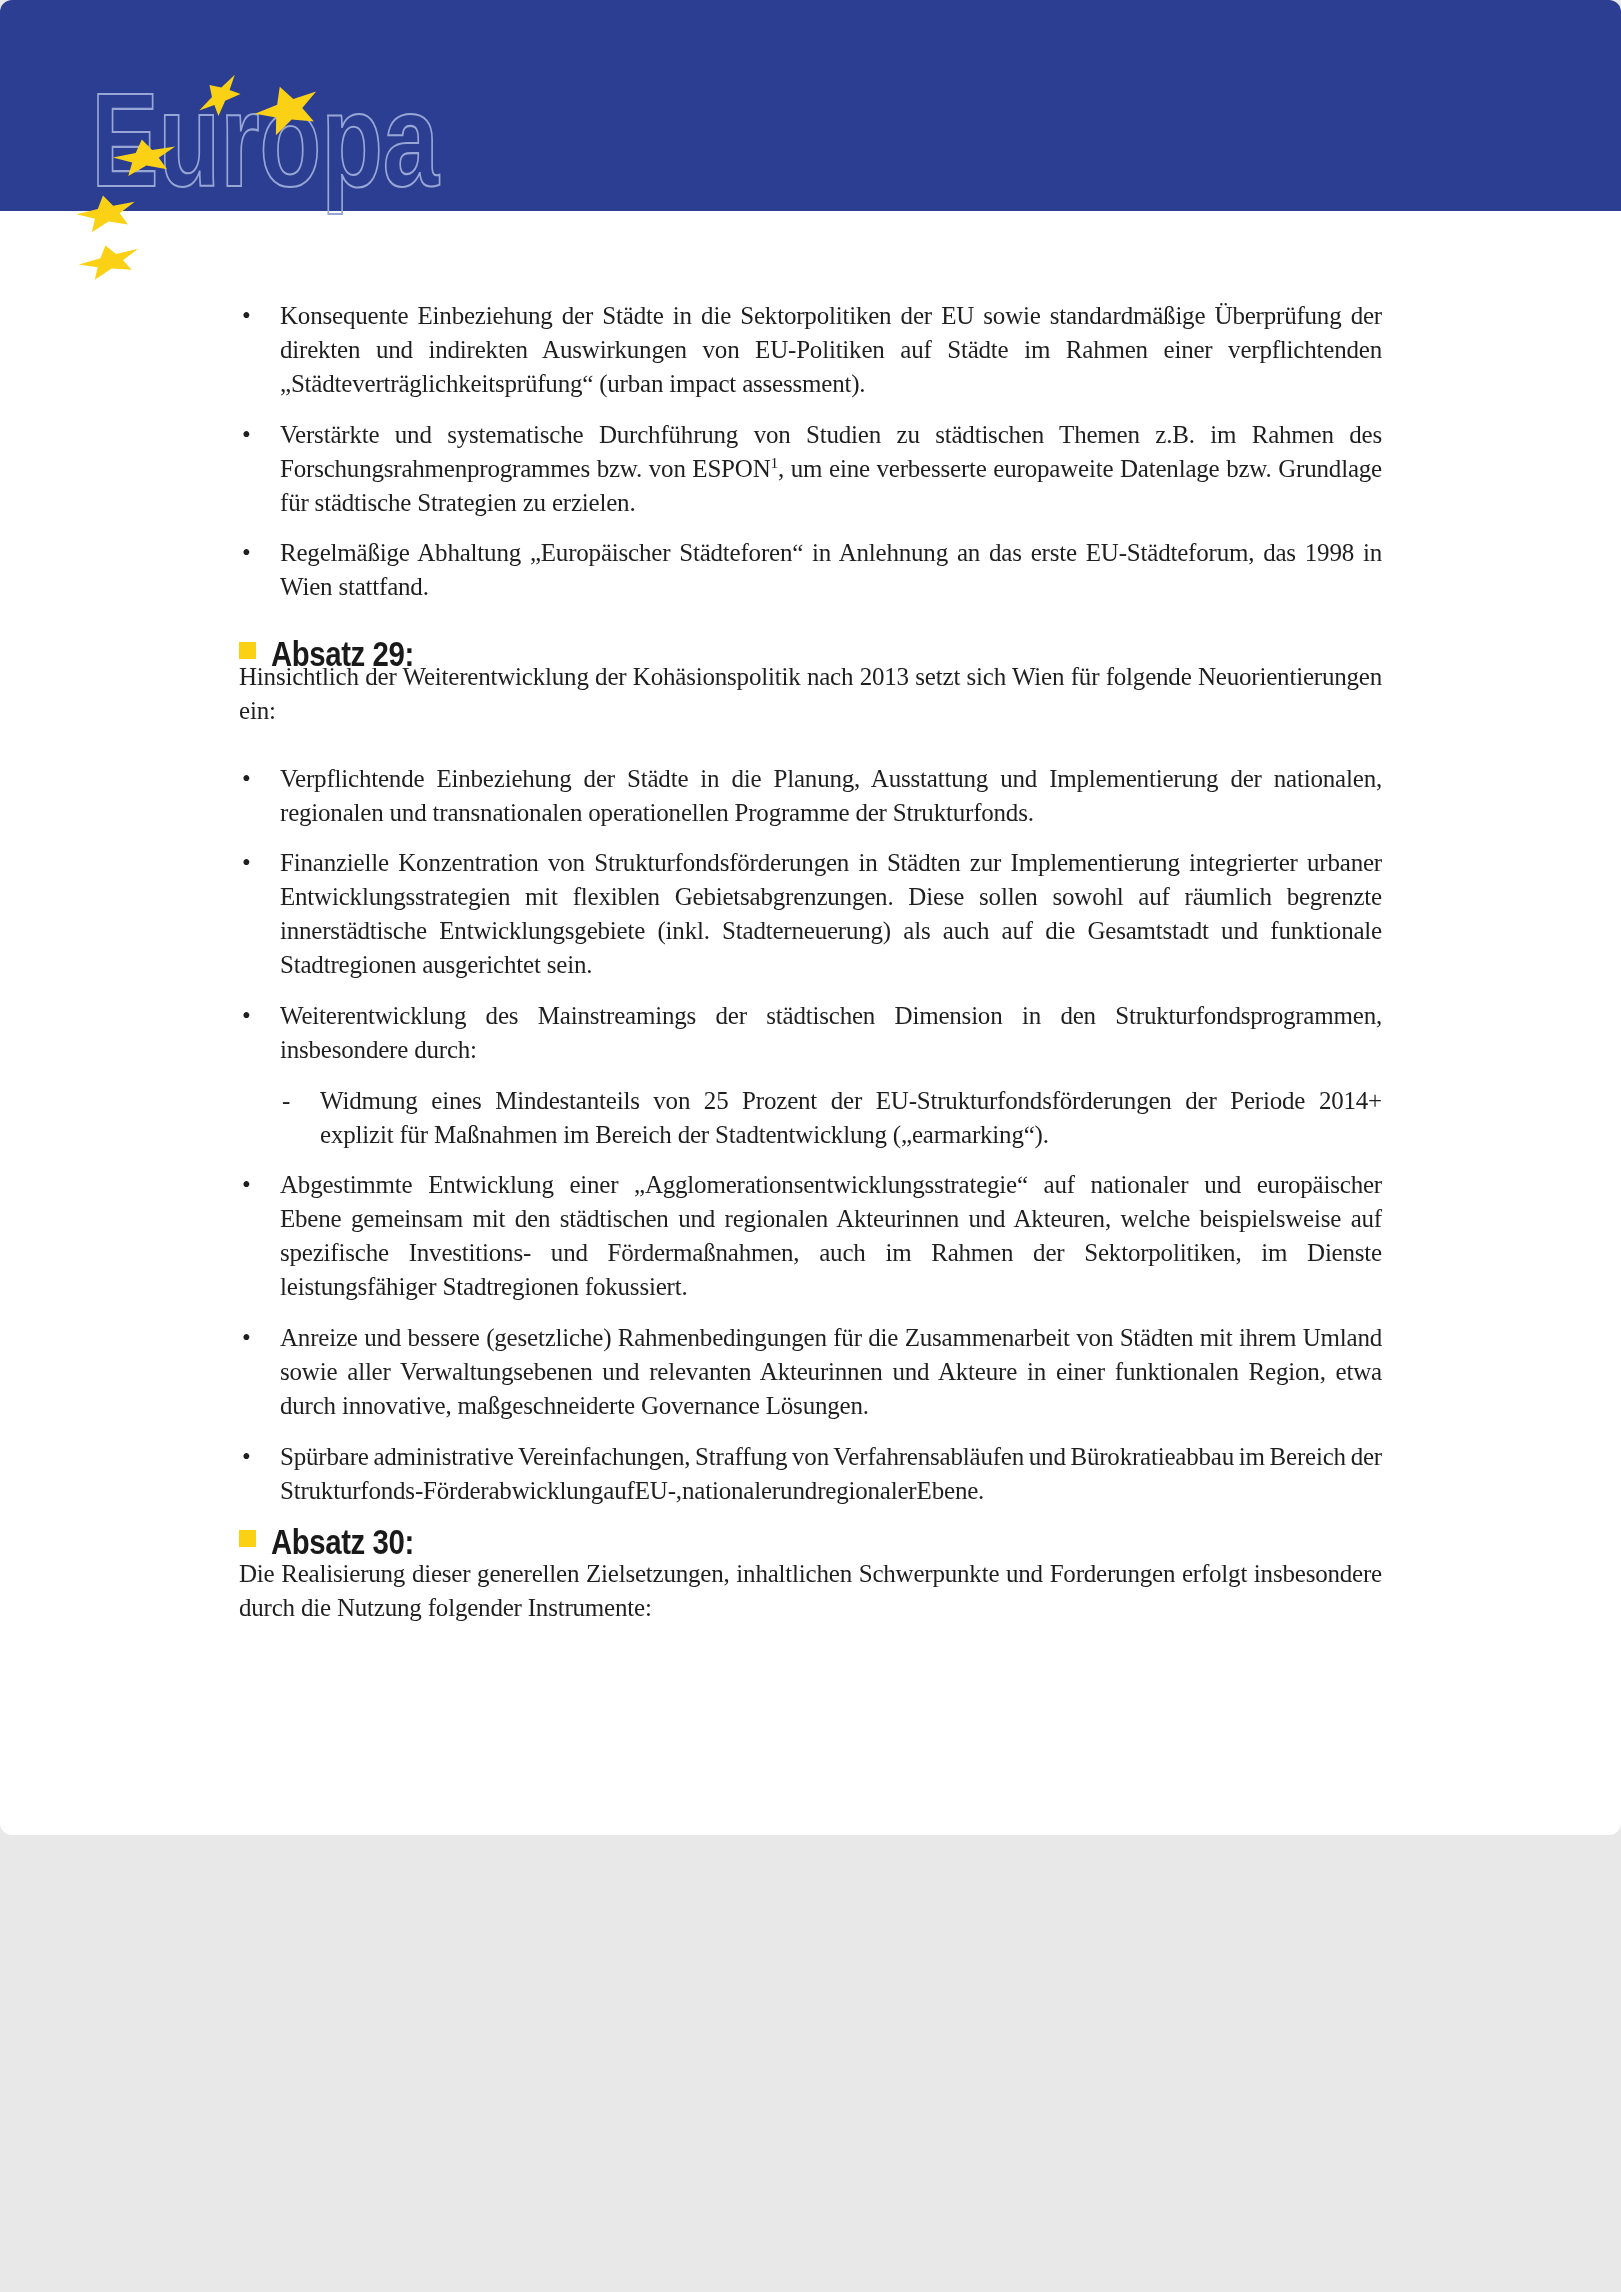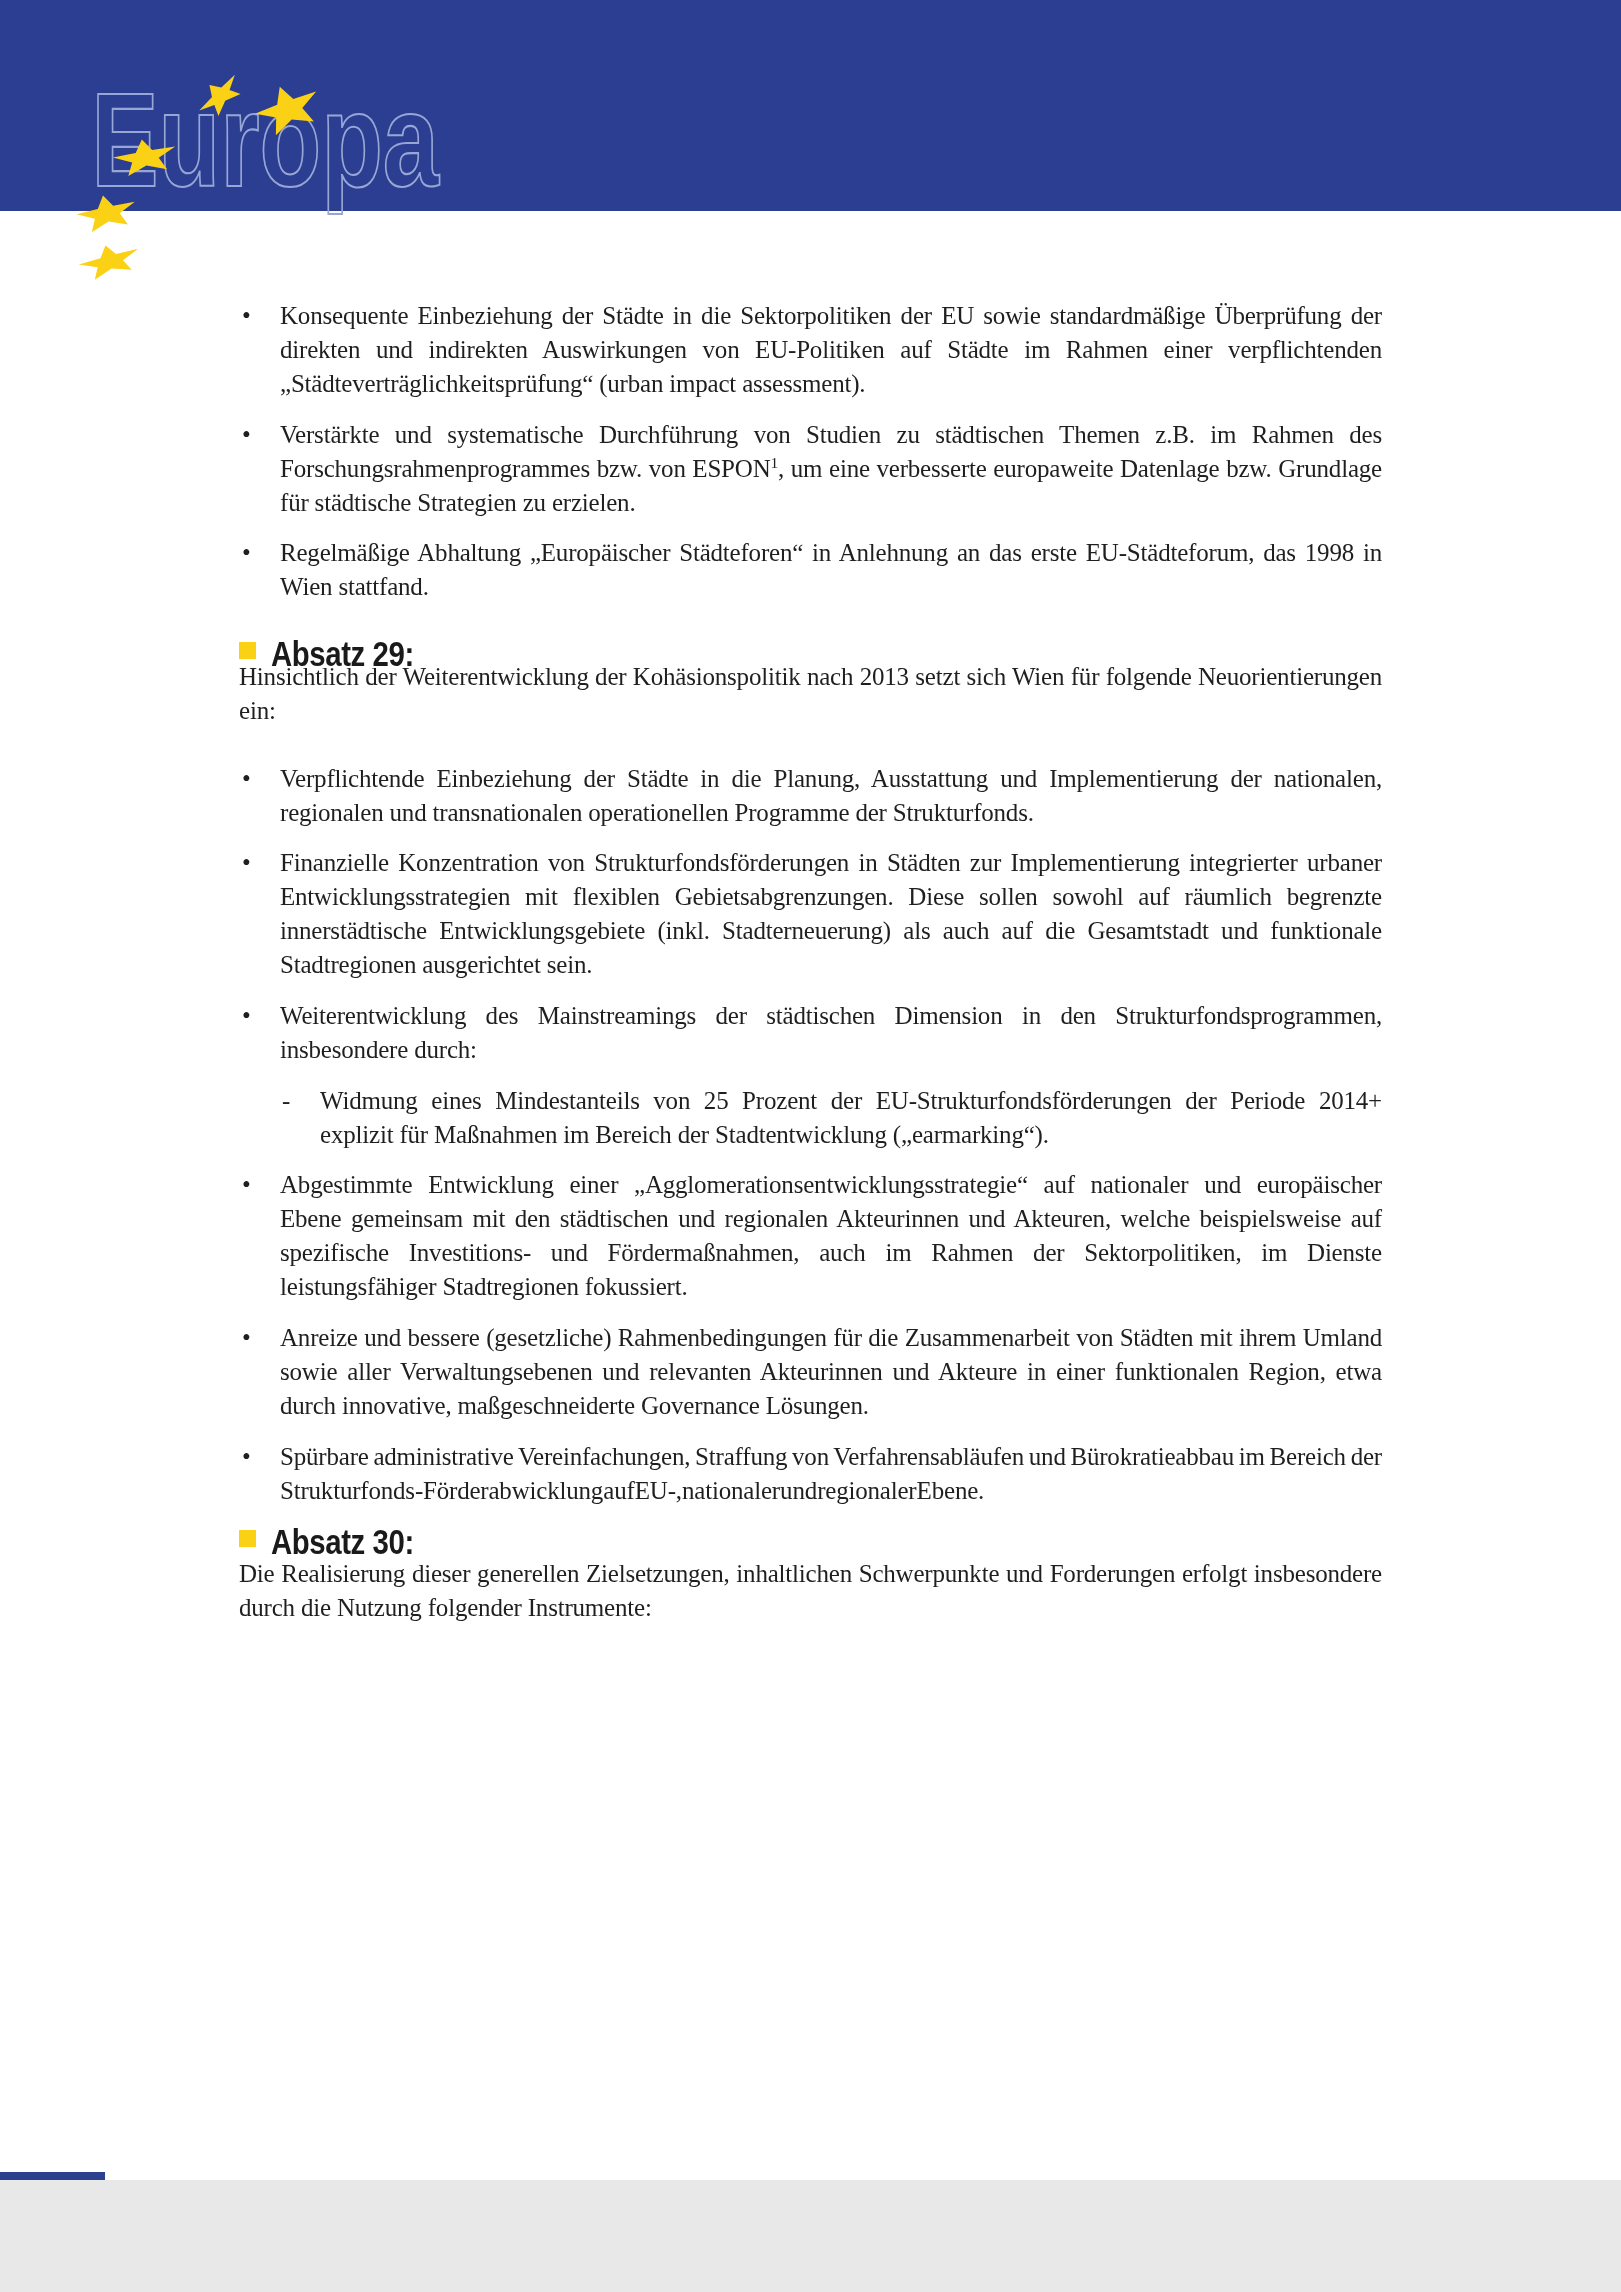--- a/index.html
+++ b/index.html
@@ -1,21 +1,22 @@
 <!DOCTYPE html>
 <html><head>
 <meta charset="utf-8">
 <style>
   html,body{margin:0;padding:0;background:#e8e8e8;}
   .page{
     position:relative;
-    width:1621px;height:2180px;
+    width:1621px;height:1835px;
     background:#ffffff;
     overflow:hidden;
     font-family:"Liberation Serif", serif;
+    border-radius:12px;
   }
   
   .header-band{
     position:absolute;left:0;top:0;
     width:1621px;height:211px;
     background:#2C3E92;
   }
   .logo-svg{
     position:absolute;left:0;top:0;
     width:490px;height:294px;

